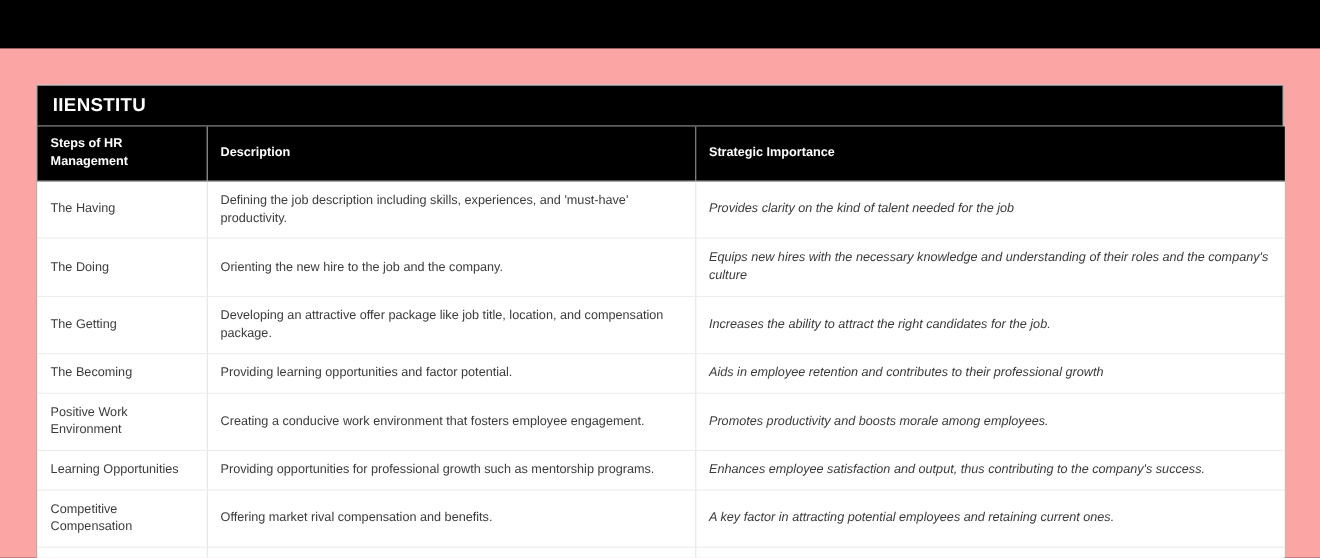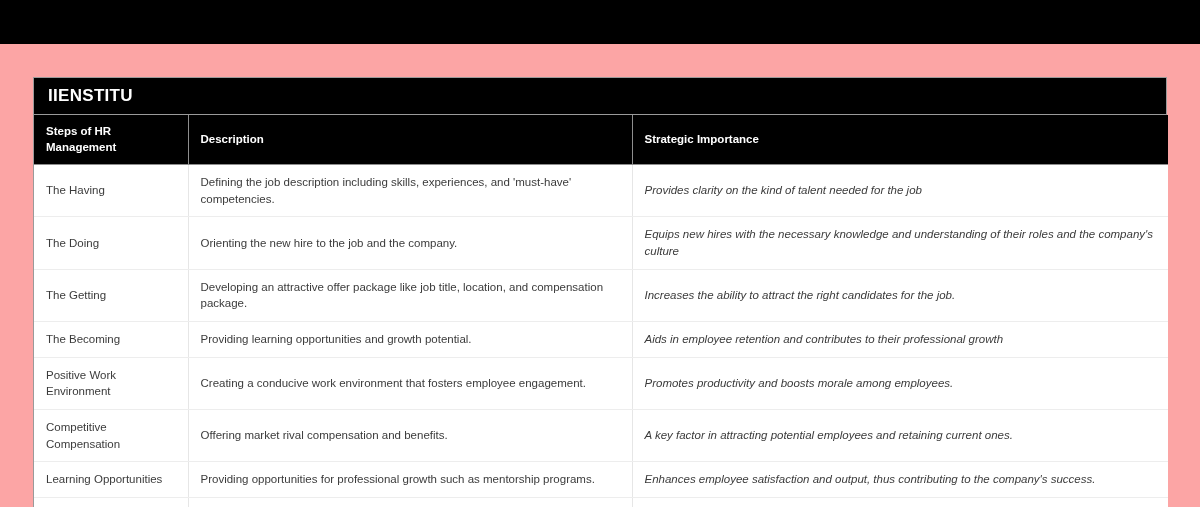--- a/index.html
+++ b/index.html
@@ -115,52 +115,52 @@
       <thead>
         <tr>
           <th>Steps of HR Management</th>
           <th>Description</th>
           <th>Strategic Importance</th>
         </tr>
       </thead>
       <tbody>
         <tr>
           <td>The Having</td>
-          <td>Defining the job description including skills, experiences, and 'must-have' competencies.</td>
+          <td>Defining the job description including skills, experiences, and 'must-have' productivity.</td>
           <td>Provides clarity on the kind of talent needed for the job</td>
         </tr>
         <tr>
           <td>The Doing</td>
           <td>Orienting the new hire to the job and the company.</td>
           <td>Equips new hires with the necessary knowledge and understanding of their roles and the company's culture</td>
         </tr>
         <tr>
           <td>The Getting</td>
           <td>Developing an attractive offer package like job title, location, and compensation package.</td>
           <td>Increases the ability to attract the right candidates for the job.</td>
         </tr>
         <tr>
           <td>The Becoming</td>
-          <td>Providing learning opportunities and growth potential.</td>
+          <td>Providing learning opportunities and factor potential.</td>
           <td>Aids in employee retention and contributes to their professional growth</td>
         </tr>
         <tr>
           <td>Positive Work Environment</td>
           <td>Creating a conducive work environment that fosters employee engagement.</td>
           <td>Promotes productivity and boosts morale among employees.</td>
         </tr>
         <tr>
+          <td>Learning Opportunities</td>
+          <td>Providing opportunities for professional growth such as mentorship programs.</td>
+          <td>Enhances employee satisfaction and output, thus contributing to the company's success.</td>
+        </tr>
+        <tr>
           <td>Competitive Compensation</td>
           <td>Offering market rival compensation and benefits.</td>
           <td>A key factor in attracting potential employees and retaining current ones.</td>
-        </tr>
-        <tr>
-          <td>Learning Opportunities</td>
-          <td>Providing opportunities for professional growth such as mentorship programs.</td>
-          <td>Enhances employee satisfaction and output, thus contributing to the company's success.</td>
         </tr>
         <tr>
           <td>Understanding the Market</td>
           <td>Awareness of the state of talent-scarce markets.</td>
           <td>Provides insight into external factors that may affect the hiring process.</td>
         </tr>
 
       </tbody>
     </table>
 

